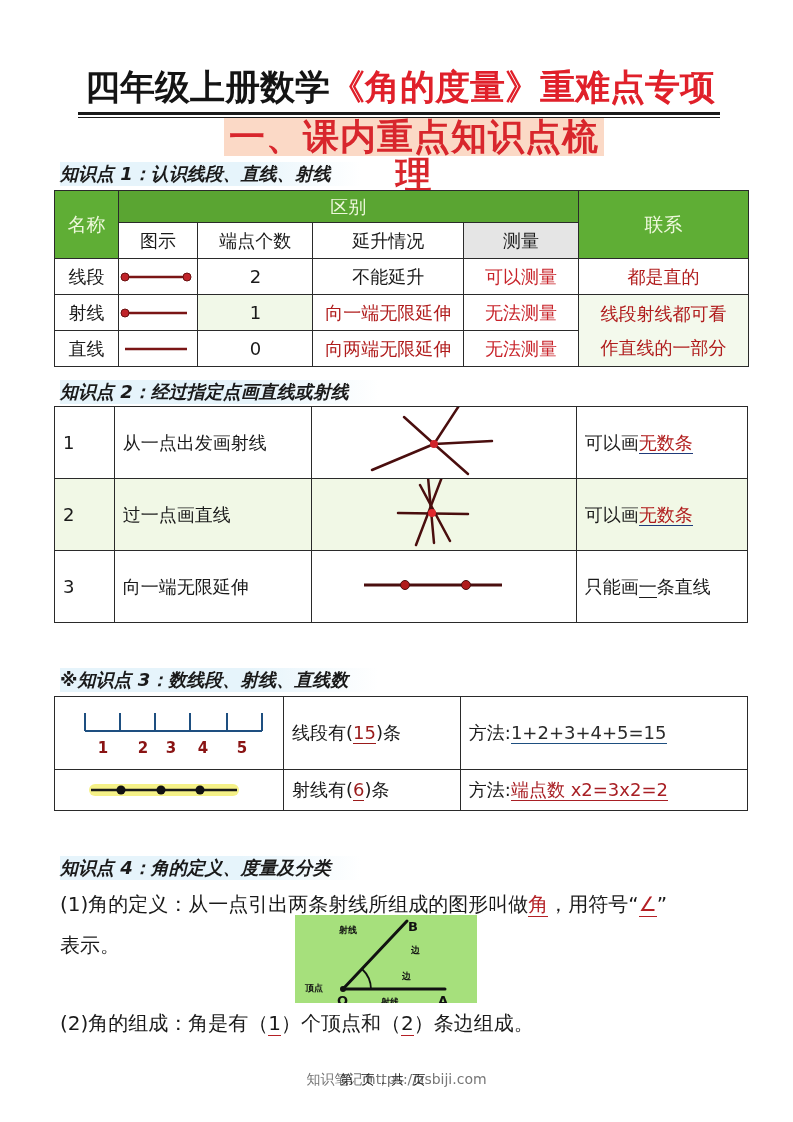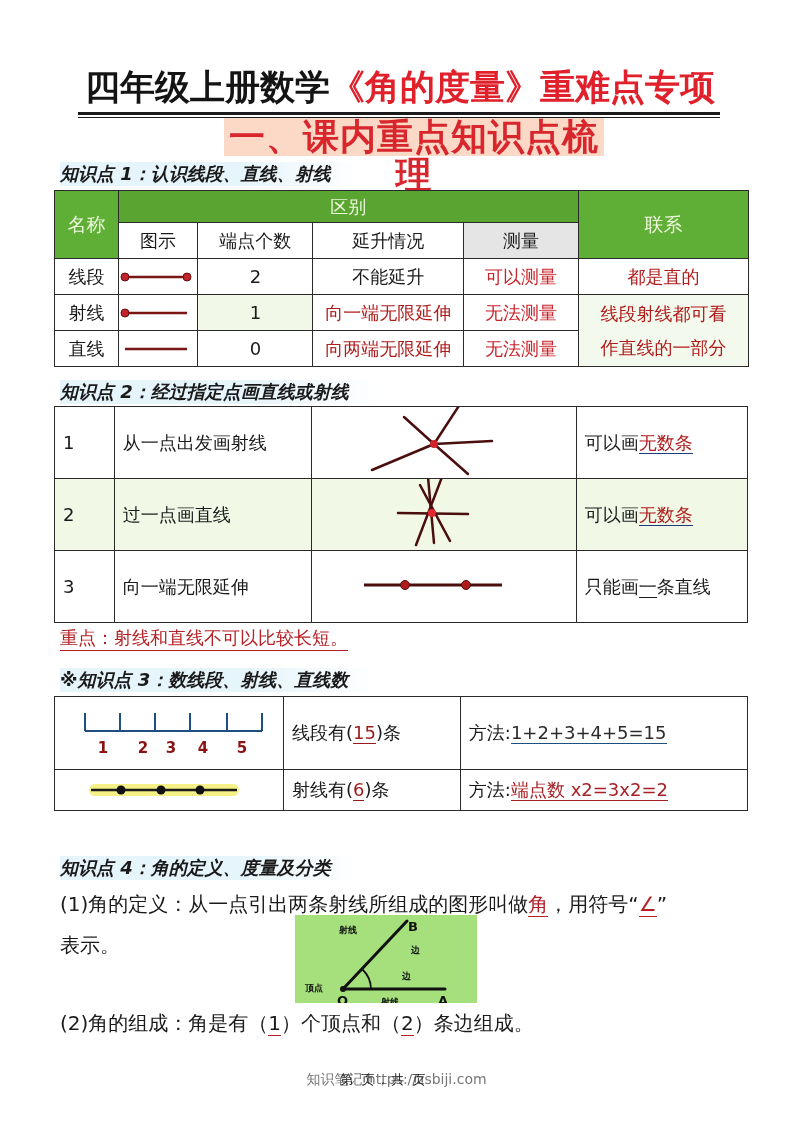--- a/index.html
+++ b/index.html
@@ -168,21 +168,20 @@
           <line x1="52" y1="34" x2="190" y2="34" stroke="#4a0e0e" stroke-width="3"></line>
           <circle cx="93" cy="34" r="4.5" fill="#b01c1c" stroke="#4a0e0e" stroke-width="1"></circle>
           <circle cx="154" cy="34" r="4.5" fill="#b01c1c" stroke="#4a0e0e" stroke-width="1"></circle>
         </svg>
       </td>
       <td><span>只能画</span><span class="u-plain">一</span><span>条直线</span></td>
     </tr>
   </tbody>
     </table>
 
-  <div class="key-note">重点：射线和直线不可以比较长短。</div>
 
   <div class="kp-title hl" style="left:60px; top:668px;">※知识点 3：数线段、射线、直线数</div>
 
   <table id="t3">
     <tbody>
         <tr>
       <td class="ctr" style="width:228px; height:72px;">
         <svg width="228" height="72">
           <g stroke="#1e4f80" stroke-width="2" fill="none">
             <line x1="30" y1="34" x2="207" y2="34"></line>

